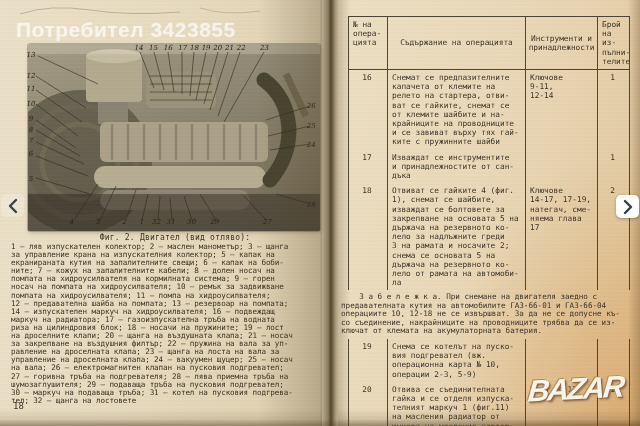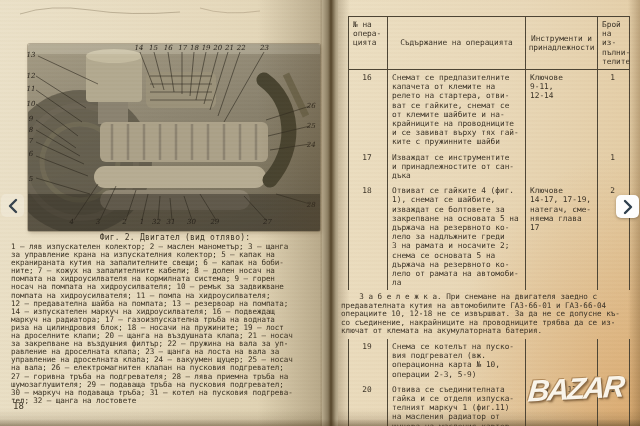--- a/index.html
+++ b/index.html
@@ -292,20 +292,21 @@
 щуцера на масления картер
 на двигателя</div>
         <div class="tcell">Ключ 14-17</div>
         <div class="tcell num-c">1</div>
       </div>
 
     </div>
     <div class="grain"></div>
   </div>
 
+  <div id="watermark">Потребител 3423855</div>
 
   <div id="bazar">BAZAR</div>
 
   <div class="navbtn" id="nav-prev">
     <svg width="12" height="16" viewBox="0 0 12 16">
       <polyline points="9,2 3,8 9,14" fill="none" stroke="#37434e" stroke-width="2.4" stroke-linecap="round" stroke-linejoin="round"></polyline>
     </svg>
   </div>
   <div class="navbtn" id="nav-next">
     <svg width="12" height="16" viewBox="0 0 12 16">

